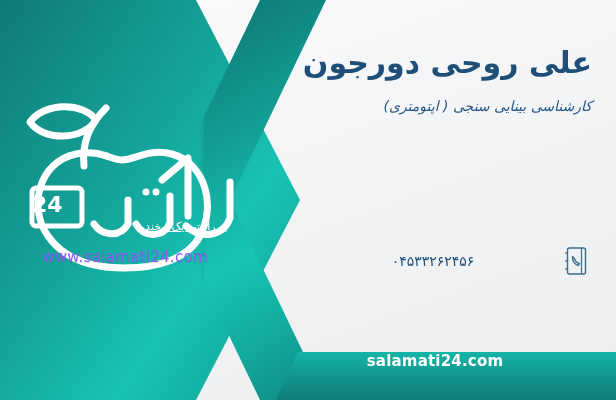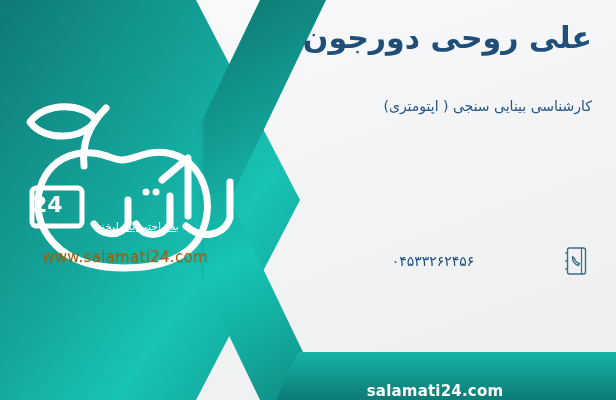--- a/index.html
+++ b/index.html
@@ -60,21 +60,21 @@
   
   .bottom-bar {
     position: absolute;
     left: 276px;
     bottom: 0;
     width: 340px;
     height: 48px;
     background: linear-gradient(180deg, #15b4a8 0%, #11938c 55%, #0d7c77 100%);
     clip-path: polygon(22px 0, 340px 0, 340px 48px, 0 48px);
     display: flex;
-    align-items: flex-end;
+    align-items: flex-start;
     justify-content: center;
     box-shadow: 0 -1px 4px rgba(0,0,0,0.12);
   }
   .bottom-bar-text {
     color: #ffffff;
     font-size: 15px;
     font-weight: bold;
     letter-spacing: 0.2px;
     direction: ltr;
     padding-right: 22px;
@@ -88,45 +88,46 @@
     width: 250px;
     height: 180px;
   }
   .logo svg { display: block; }
   .logo-url {
     position: absolute;
     left: 0;
     top: 152px;
     width: 230px;
     text-align: center;
-    color: #a16207;
+    color: #8b5cf6;
     font-size: 15px;
     letter-spacing: 0.3px;
     direction: ltr;
     text-shadow: 0 1px 1px rgba(0,0,0,0.12);
   }
 
   
   .name-title {
     position: absolute;
     right: 24px;
-    top: 20px;
+    top: 45px;
     color: #1f4e79;
     font-size: 30px;
     font-weight: bold;
     letter-spacing: 0.5px;
     white-space: nowrap;
   }
   .name-sub {
     position: absolute;
     right: 24px;
     top: 98px;
     color: #23568a;
     font-size: 14px;
     white-space: nowrap;
+    font-style: italic;
   }
 
   
   .contact {
     position: absolute;
     right: 22px;
     top: 242px;
     width: 300px;
   }
   .contact-row {
@@ -185,21 +186,21 @@
       <path d="M126 128 C134 142, 152 142, 160 128 L160 100" stroke="#ffffff" stroke-width="7" fill="none" stroke-linecap="round"></path>
       <path d="M152 84 L178 62 L178 120" stroke="#ffffff" stroke-width="7" fill="none" stroke-linecap="round" stroke-linejoin="round"></path>
       <path d="M176 130 C192 144, 214 140, 220 122 L220 86" stroke="#ffffff" stroke-width="7" fill="none" stroke-linecap="round"></path>
       <circle cx="136" cy="96" r="3.5" fill="#ffffff"></circle>
       <circle cx="146" cy="96" r="3.5" fill="#ffffff"></circle>
     </svg>
 
     <div style="position:absolute;left:22px;top:96px;width:50px;text-align:left;
                 color:#ffffff;font-size:22px;font-weight:bold;direction:ltr;">24</div>
 
-    <div style="position:absolute;left:86px;top:124px;width:132px;text-align:left;
+    <div style="position:absolute;left:86px;top:124px;width:132px;text-align:right;
                 color:#ffffff;font-size:11px;letter-spacing:1px;text-decoration:underline;">به راحتی یک لبخند</div>
 
     <div class="logo-url">www.salamati24.com</div>
   </div>
 
   <div class="name-title">علی روحی دورجون</div>
   <div class="name-sub">کارشناسی بینایی سنجی ( اپتومتری)</div>
 
   <div class="contact">
 

